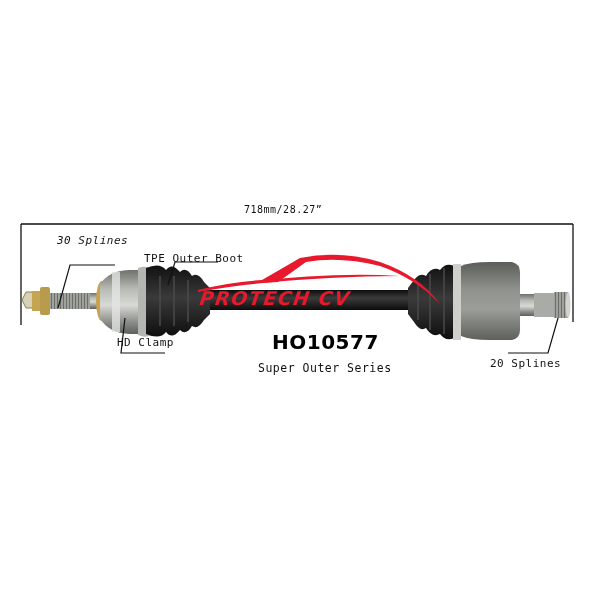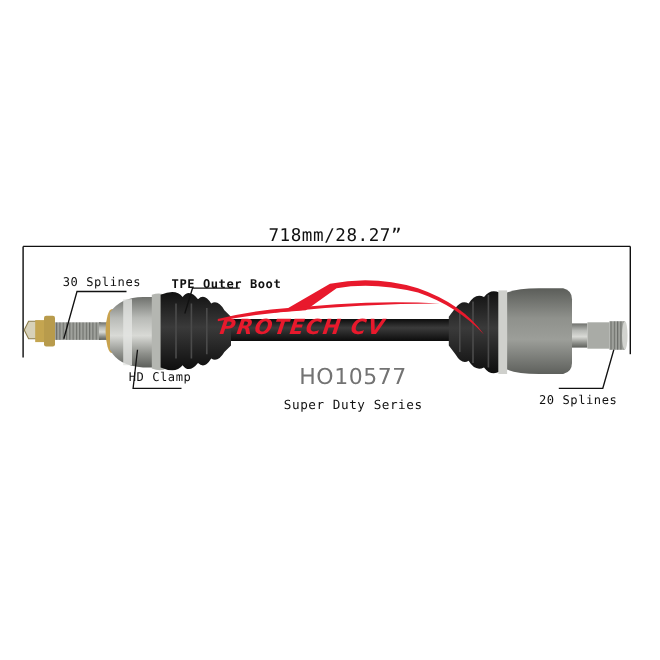--- a/index.html
+++ b/index.html
@@ -1,20 +1,20 @@
 <!DOCTYPE html>
 <html><head>
 <meta charset="utf-8">
 <style>
   html, body { margin:0; padding:0; background:#ffffff; }
   body { width:600px; height:600px; position:relative; overflow:hidden; font-family:"DejaVu Sans Mono","Liberation Mono",monospace; }
   .abs { position:absolute; }
   .label { font-size:11px; color:#111; letter-spacing:0.5px; white-space:nowrap; }
-  .dim-text { font-size:16px; color:#111; letter-spacing:0.5px; }
-  .part-num { font-family:"DejaVu Sans","Liberation Sans",sans-serif; font-size:20px; color:#737373; font-weight:normal; letter-spacing:0.5px; }
+  .dim-text { font-size:10px; color:#111; letter-spacing:0.5px; }
+  .part-num { font-family:"DejaVu Sans","Liberation Sans",sans-serif; font-size:20px; color:#000000; font-weight:bold; letter-spacing:0.5px; }
   .series { font-size:11.5px; color:#111; letter-spacing:0.5px; }
   svg { position:absolute; left:0; top:0; }
 </style>
 </head>
 <body>
 
 <svg width="600" height="600" viewBox="0 0 600 600">
   <defs>
     <linearGradient id="metalV" x1="0" y1="0" x2="0" y2="1">
       <stop offset="0" stop-color="#6f716d"></stop>
@@ -97,19 +97,19 @@
     <polyline points="218,262 175,262 168,285"></polyline>
     <polyline points="165,353 121,353 125,318"></polyline>
     <polyline points="508,353 548,353 558,318"></polyline>
   </g>
 </svg>
 
 <div class="abs" style="left:200px; top:287px; font-family:'DejaVu Sans','Liberation Sans',sans-serif; font-weight:bold; font-style:italic; font-size:19px; color:#e8192c; letter-spacing:1.5px; transform:skewX(-8deg);">PROTECH CV</div>
 
 <div class="abs dim-text" style="left:244px; top:204px;">718mm/28.27”</div>
 
-<div class="abs label" style="left:57px; top:250px;">30 Splines</div>
-<div class="abs label" style="left:156px; top:252px;font-weight:bold;">TPE Outer Boot</div>
+<div class="abs label" style="left:57px; top:234px;font-style:italic;">30 Splines</div>
+<div class="abs label" style="left:144px; top:252px;">TPE Outer Boot</div>
 <div class="abs label" style="left:117px; top:336px;">HD Clamp</div>
 <div class="abs label" style="left:490px; top:357px;">20 Splines</div>
 
 <div class="abs part-num" style="left:272px; top:330px;">HO10577</div>
-<div class="abs series" style="left:258px; top:361px;">Super Duty Series</div>
+<div class="abs series" style="left:258px; top:361px;">Super Outer Series</div>
 
 </body></html>

